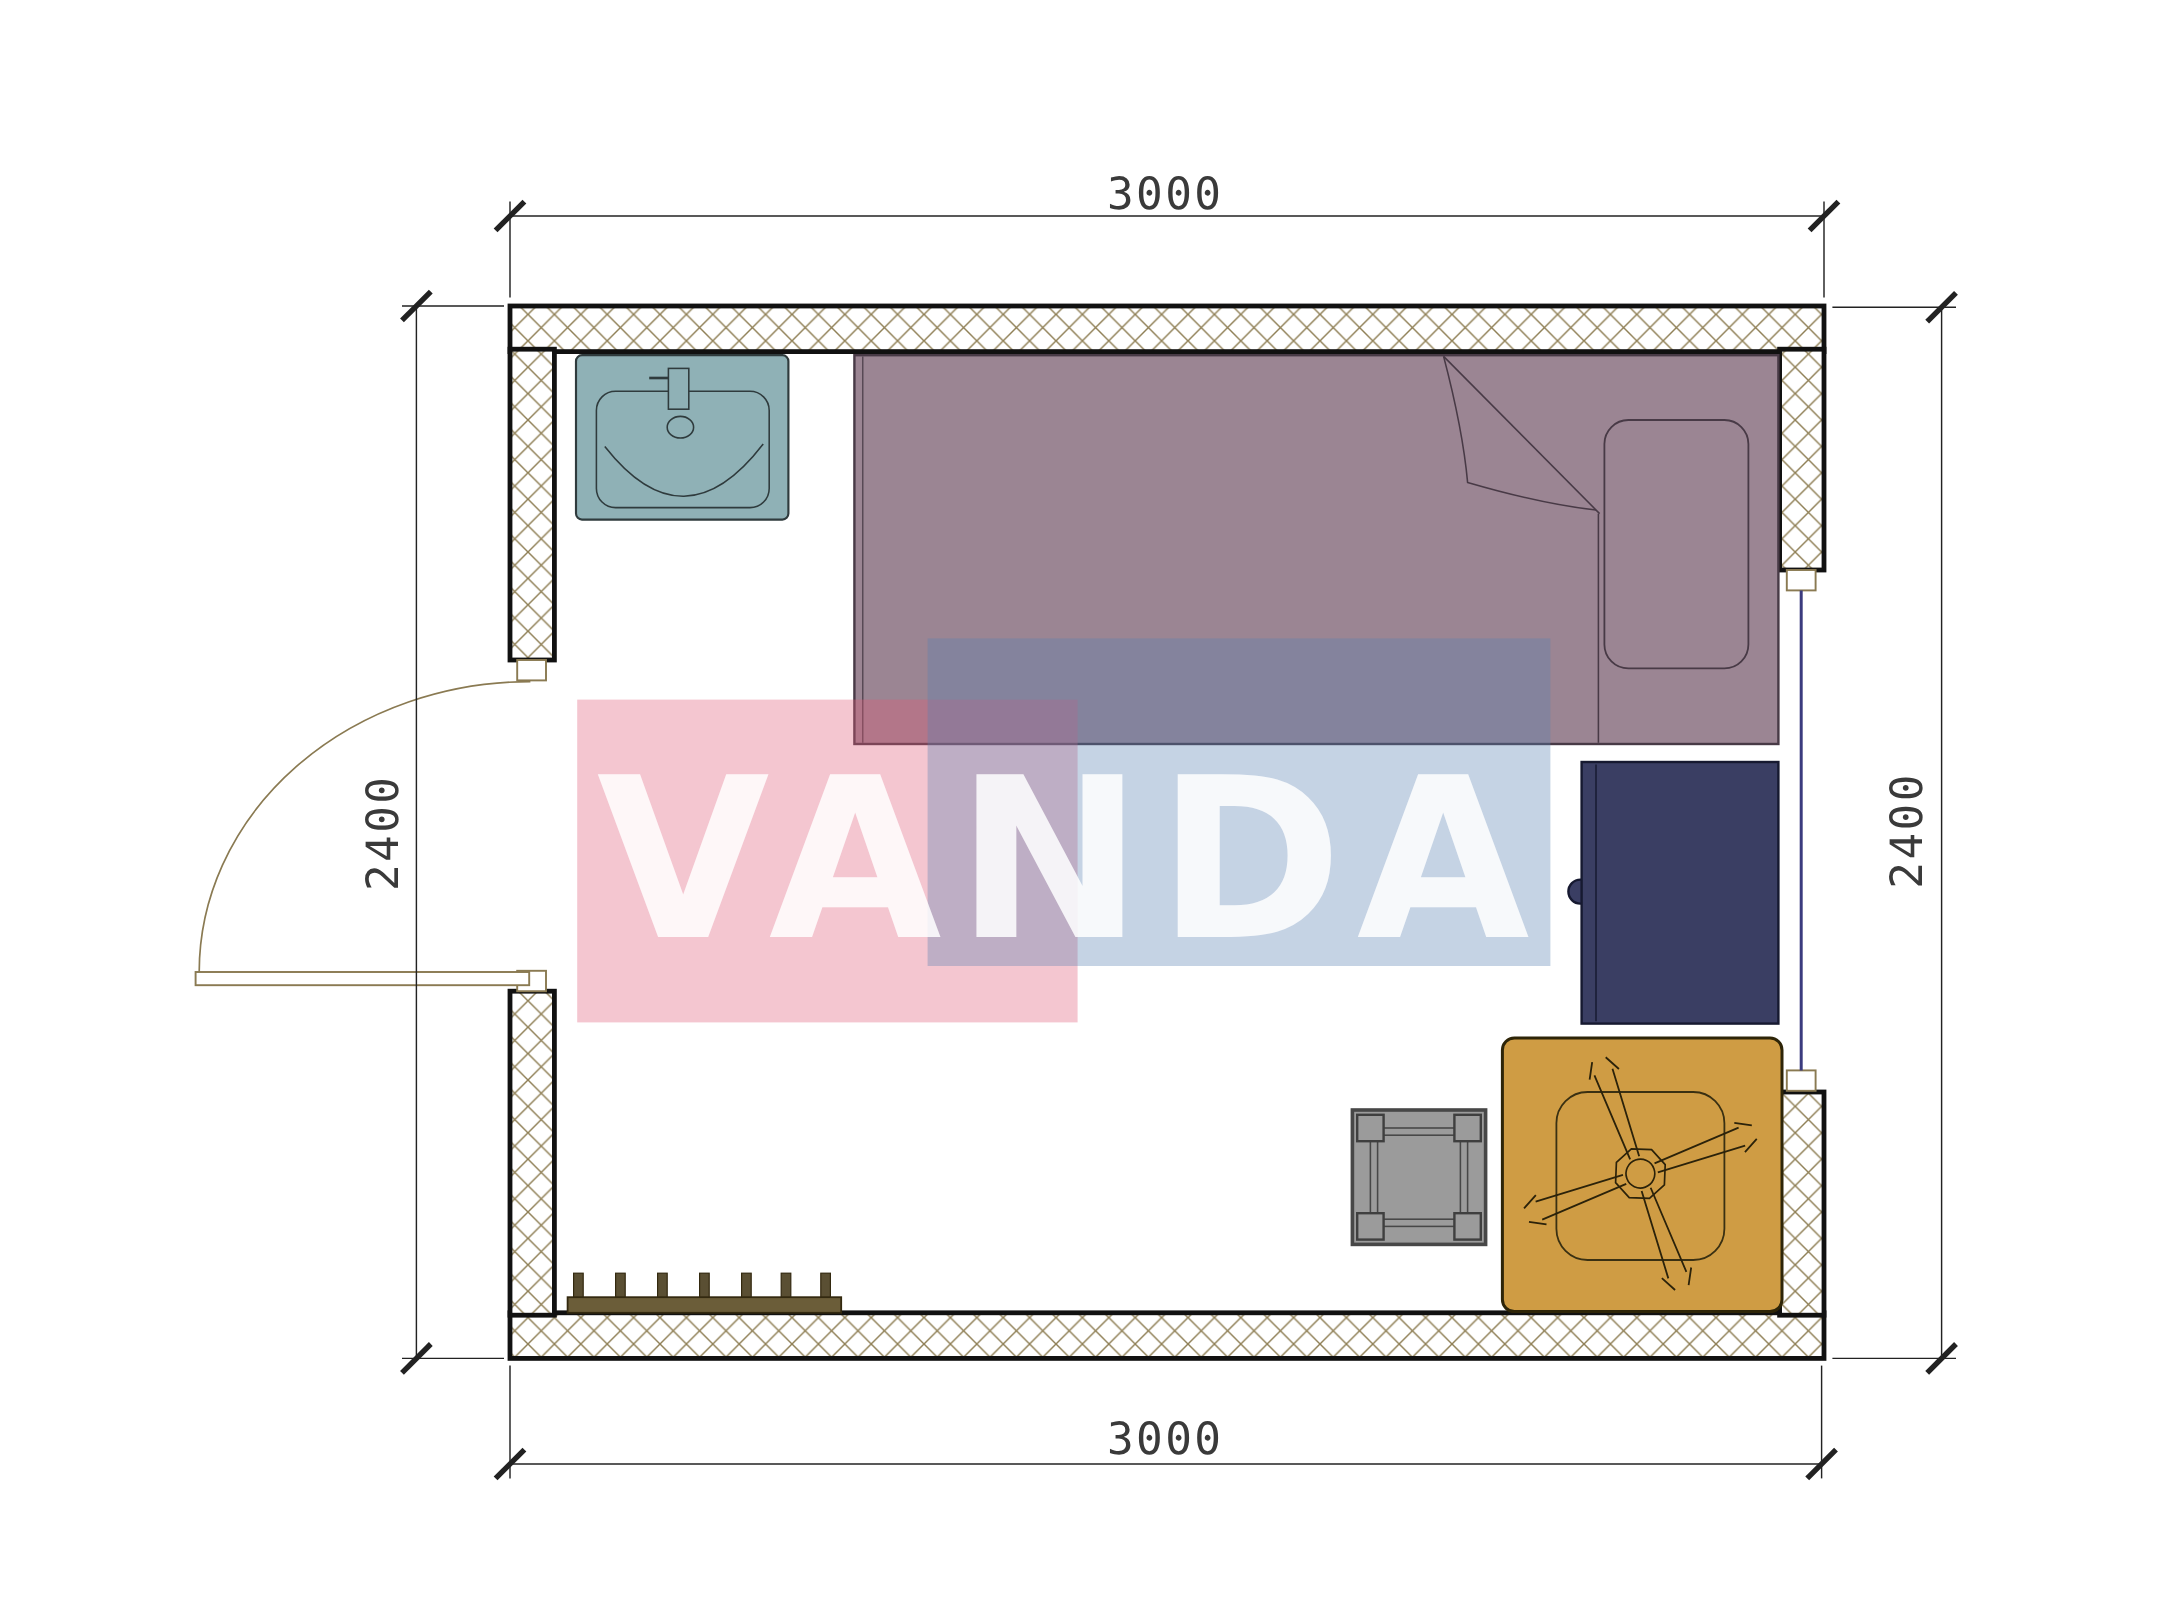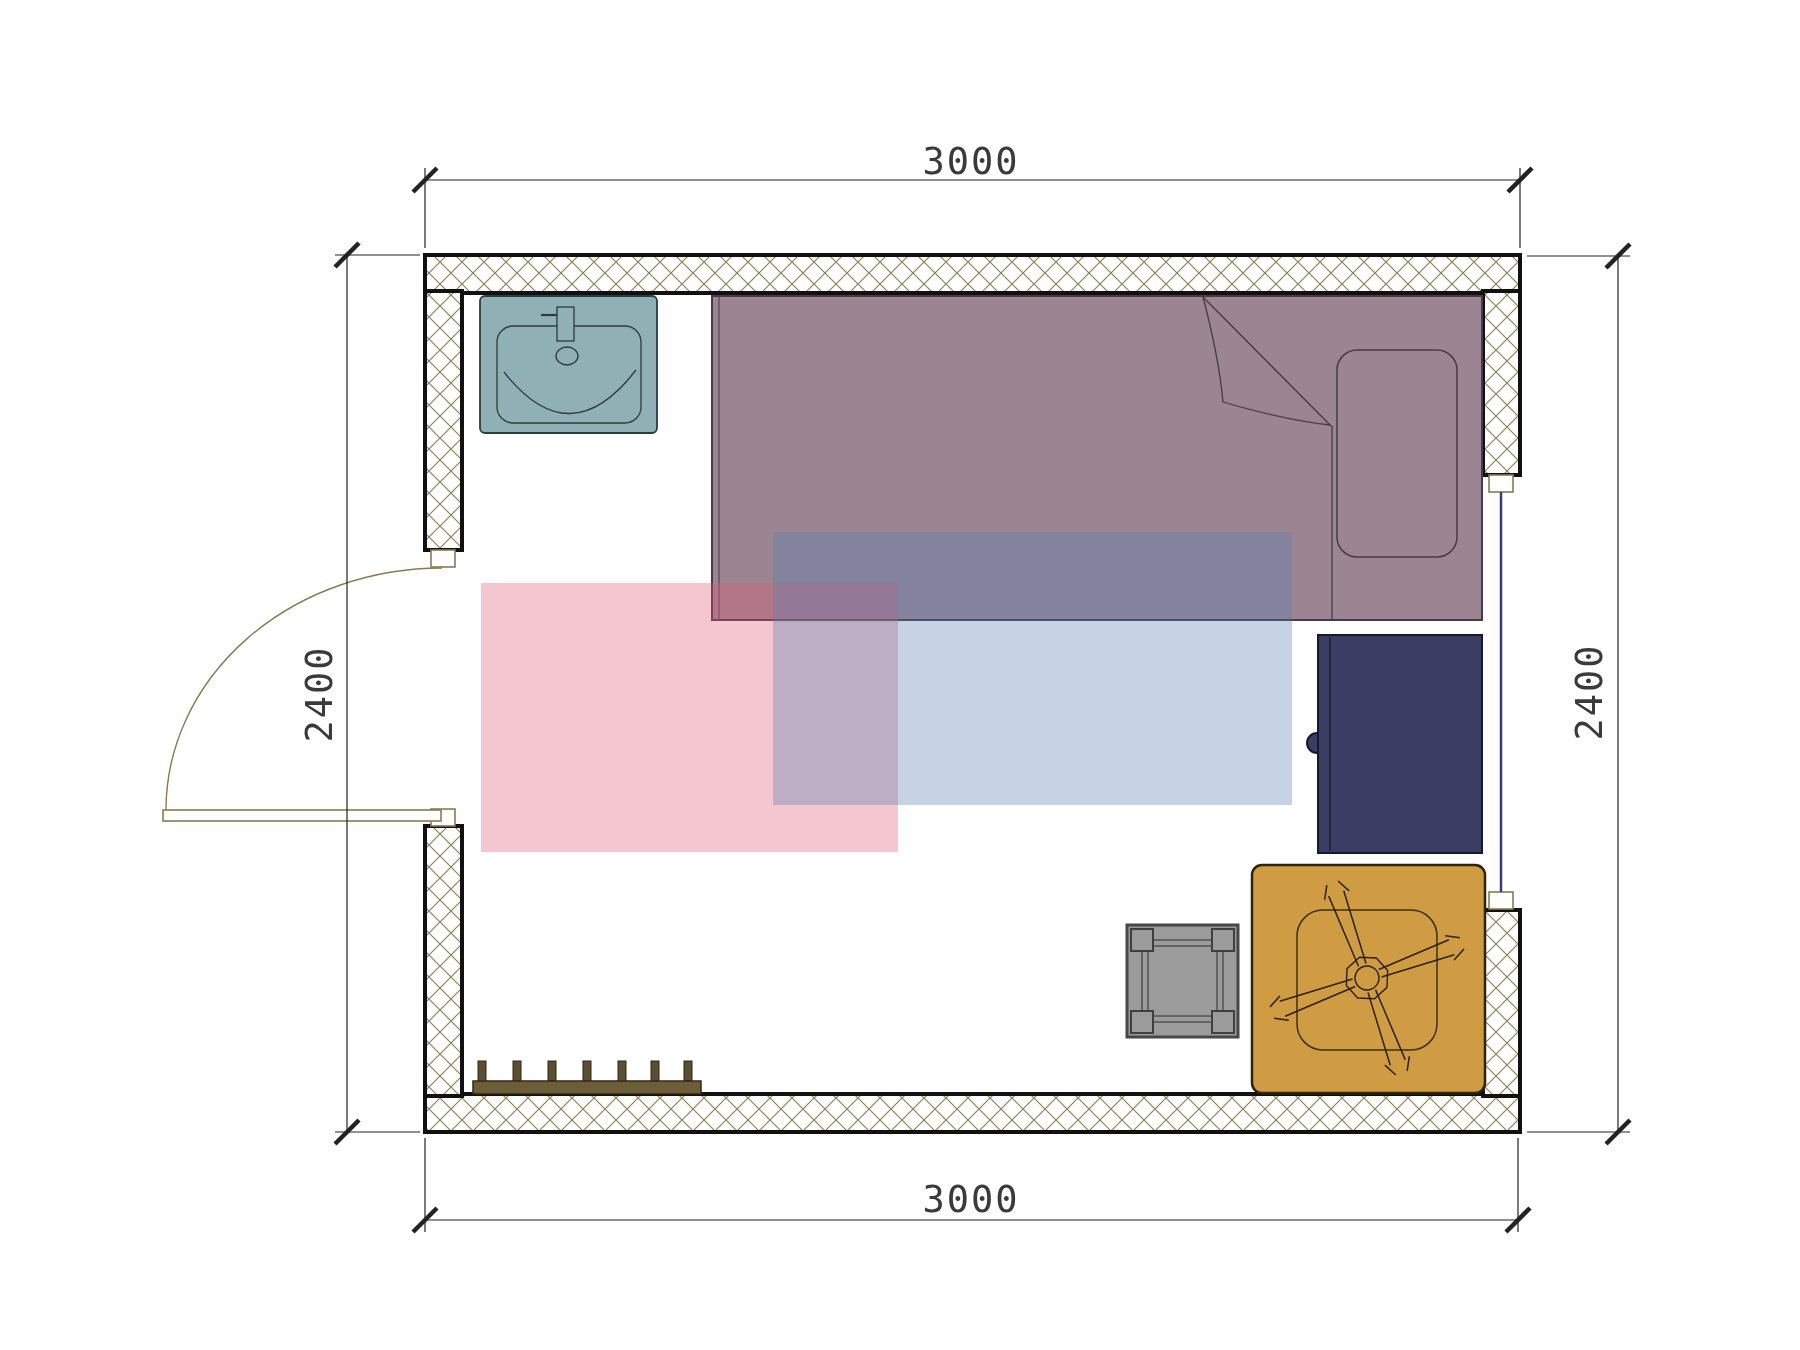--- a/index.html
+++ b/index.html
@@ -152,14 +152,15 @@
   </g>
 
   <text class="dim-text" x="971" y="154" text-anchor="middle">3000</text>
   <text class="dim-text" x="971" y="1192" text-anchor="middle">3000</text>
   <text class="dim-text" transform="translate(332,674) rotate(-90)" text-anchor="middle">2400</text>
   <text class="dim-text" transform="translate(1602,672) rotate(-90)" text-anchor="middle">2400</text>
 </svg>
 
 <div class="wm-rect wm-pink"></div>
 <div class="wm-rect wm-blue"></div>
+<div class="wm-text">VANDA</div>
 
 </div>
 
 </body></html>

